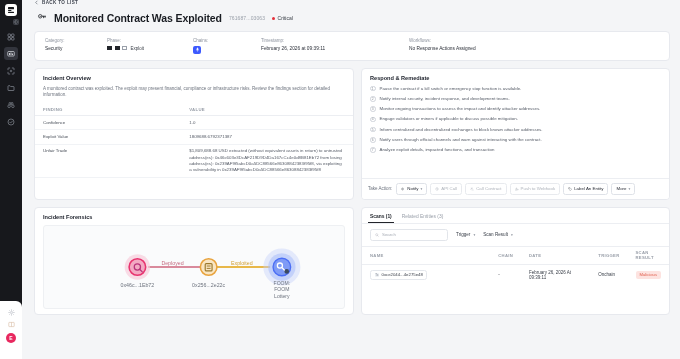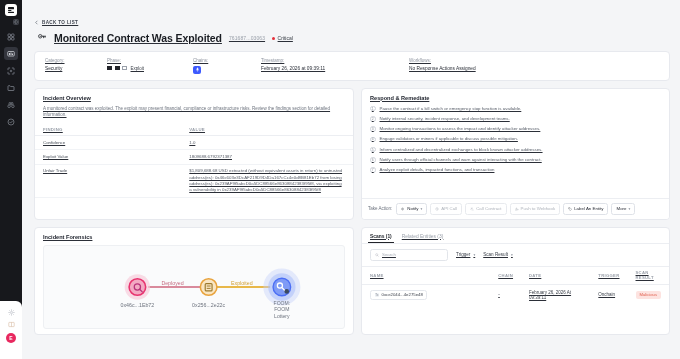--- a/index.html
+++ b/index.html
@@ -45,21 +45,21 @@
     position: absolute; bottom: 0; left: 0; width: 22px; height: 58px;
     background: #ffffff; border-top-right-radius: 6px;
   }
   .sidebar-white-foot .inner {
     display: flex; flex-direction: column; align-items: center;
     padding-top: 8px; gap: 5px;
   }
   .sidebar-white-foot svg { width: 7px; height: 7px; display: block; }
 
   
-  .main { flex: 1; padding: 20px 10px 0 12px; overflow: hidden; position: relative; text-decoration: underline; }
+  .main { flex: 1; padding: 0 10px 0 12px; overflow: hidden; position: relative; }
 
   .back-row { display: flex; align-items: center; gap: 3px; margin-bottom: 7px; }
   .back-row svg { width: 5px; height: 5px; }
   .back-text { font-size: 4.6px; letter-spacing: 0.35px; color: #414651; font-weight: 600; }
 
   .title-row { display: flex; align-items: center; gap: 7px; margin-bottom: 7px; padding-left: 2px; }
   .title-icon { width: 11px; height: 11px; display: flex; align-items: center; justify-content: center; }
   .title-icon svg { width: 10px; height: 10px; }
   .page-title { font-size: 10.5px; font-weight: 600; color: #191c22; letter-spacing: -0.1px; }
   .incident-id { font-size: 5px; color: #9aa0aa; letter-spacing: 0.1px; }

